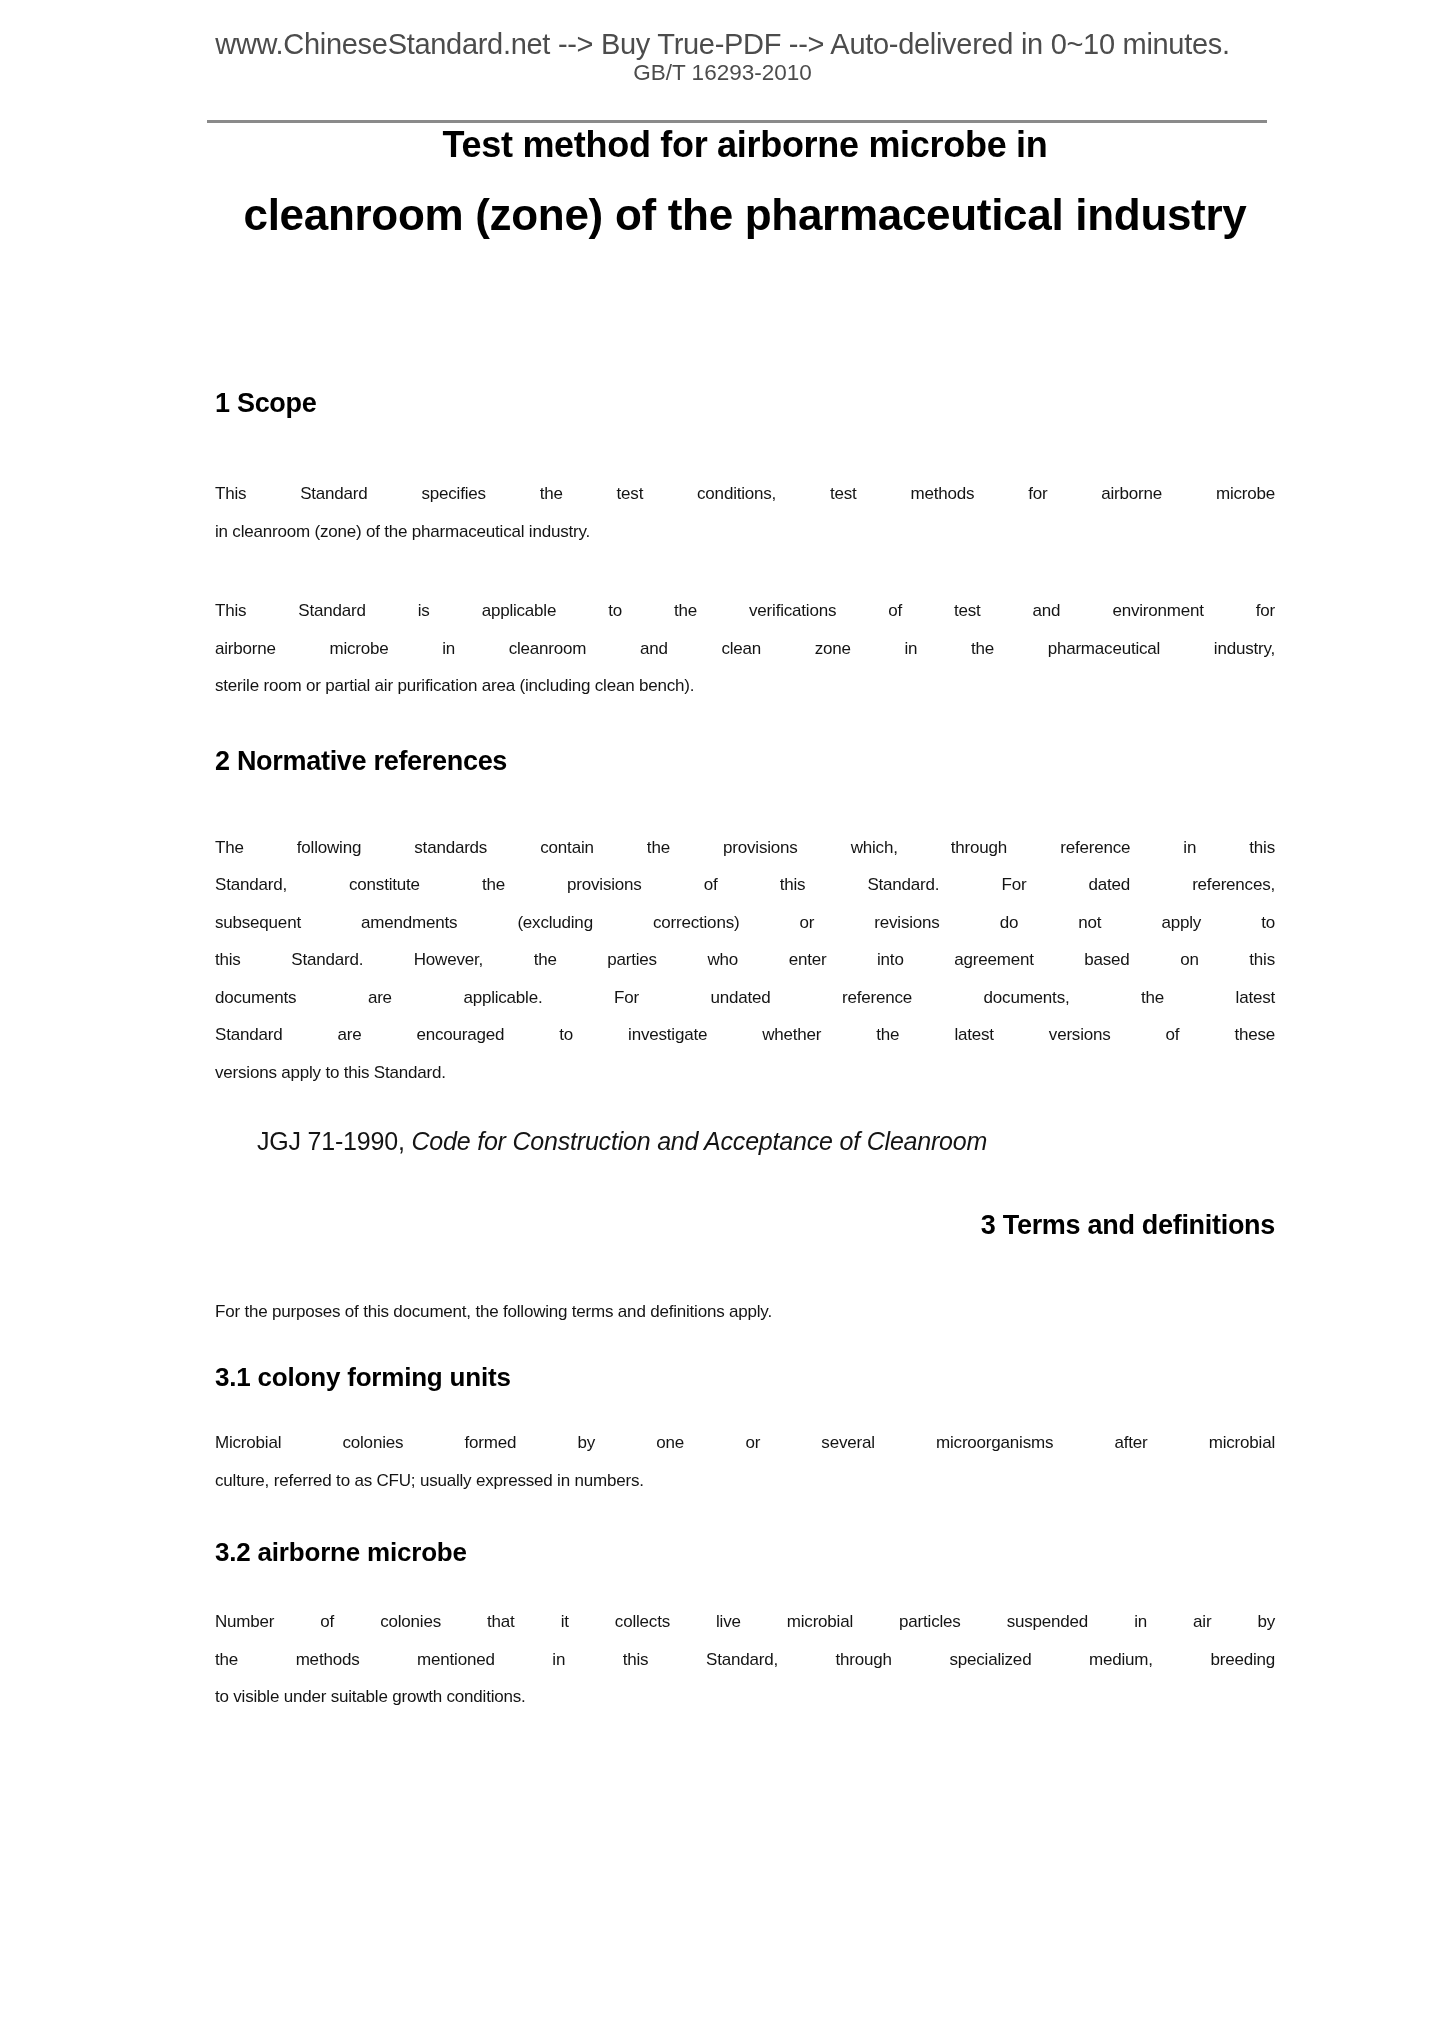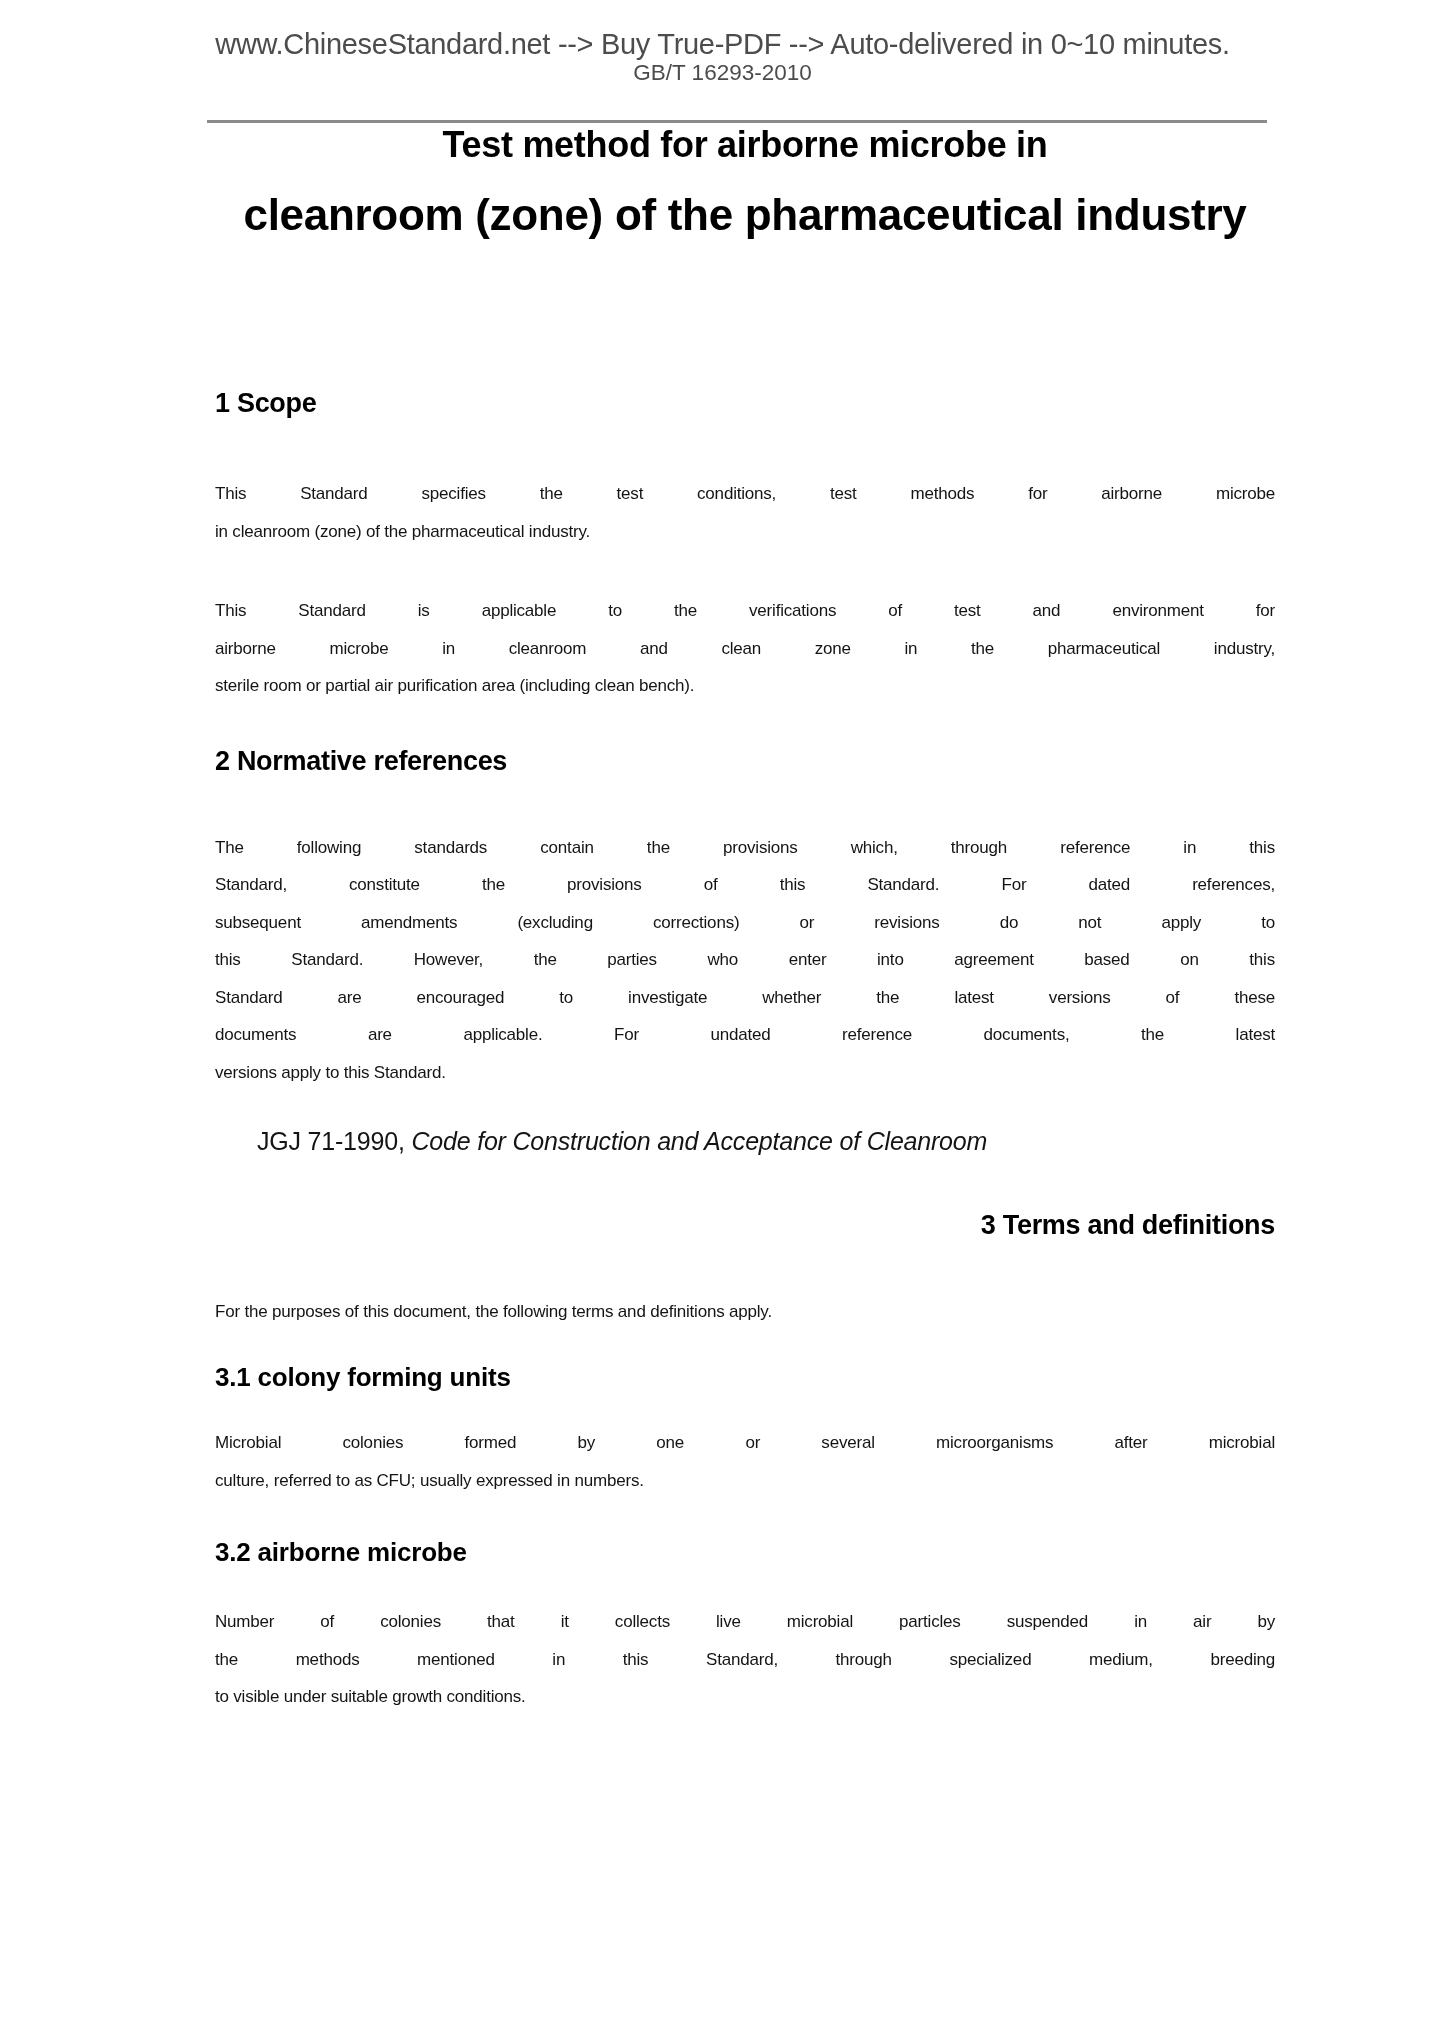--- a/index.html
+++ b/index.html
@@ -137,22 +137,22 @@
         <div class="jline">airborne microbe in cleanroom and clean zone in the pharmaceutical industry,</div>
         <div class="jline jlast">sterile room or partial air purification area (including clean bench).</div>
       </div>
 
     <div class="h-main h2-norm">2 Normative references</div>
     <div class="para p3">
         <div class="jline">The following standards contain the provisions which, through reference in this</div>
         <div class="jline">Standard, constitute the provisions of this Standard. For dated references,</div>
         <div class="jline">subsequent amendments (excluding corrections) or revisions do not apply to</div>
         <div class="jline">this Standard. However, the parties who enter into agreement based on this</div>
+        <div class="jline">documents are applicable. For undated reference documents, the latest</div>
         <div class="jline">Standard are encouraged to investigate whether the latest versions of these</div>
-        <div class="jline">documents are applicable. For undated reference documents, the latest</div>
         <div class="jline jlast">versions apply to this Standard.</div>
       </div>
 
 
     <div class="ref ref2">
       <div class="ref-line"><span>JGJ 71-1990, </span><span class="it">Code for Construction and Acceptance of Cleanroom</span></div>
     </div>
 
     <div class="h-main h3-terms">3 Terms and definitions</div>
     <div class="para p-intro">

